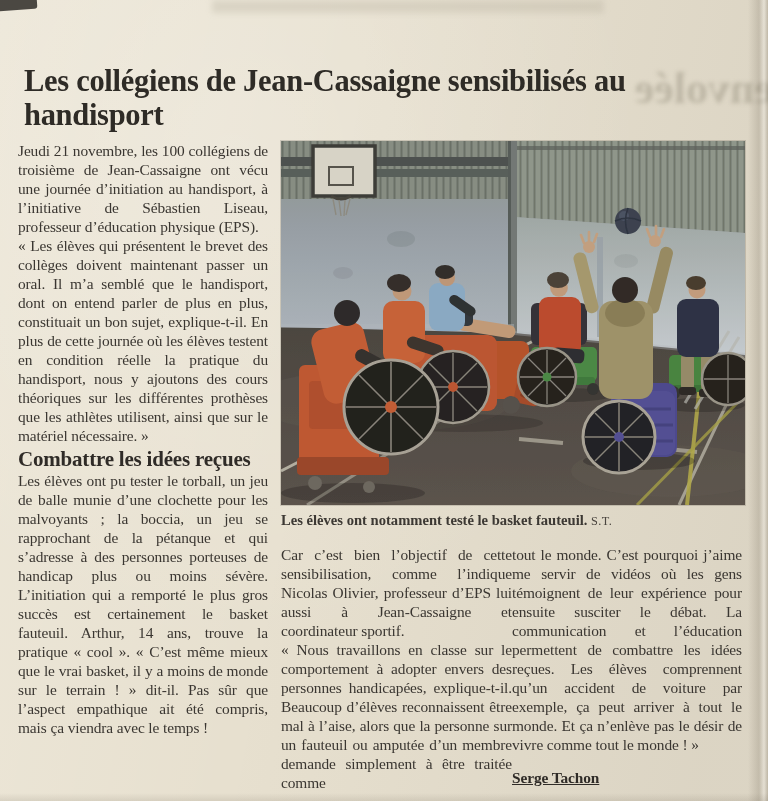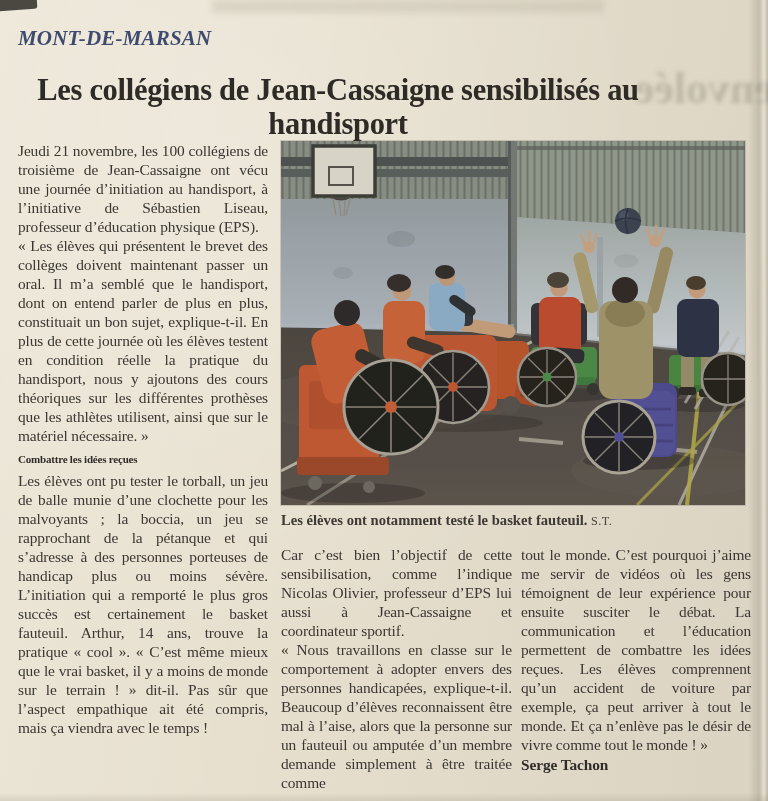--- a/index.html
+++ b/index.html
@@ -52,54 +52,53 @@
 
   .bodytext{
     font-size:15.4px;line-height:19px;color:#3a3631;
     text-align:justify;letter-spacing:-.1px;
   }
   .bodytext p{margin:0;}
   .col-left{
     position:absolute;left:18px;top:141px;width:250px;height:658px;overflow:hidden;
   }
   .subhead{
-    font-weight:bold;font-size:11px;color:#2f2b27;
+    font-weight:bold;font-size:21px;color:#2f2b27;
     margin:5px 0 2px 0;letter-spacing:-.2px;text-align:left;
   }
 
   .photo-block{position:absolute;left:281px;top:141px;width:464px;}
   .photo-frame{
     width:464px;height:364px;outline:1px solid rgba(60,55,45,.18);
     background:#9aa0a4;overflow:hidden;
   }
   .caption-row{
     margin-top:6px;font-size:14.6px;color:#3c3833;line-height:18px;
   }
   .caption-main{font-weight:bold;}
   .caption-credit{font-weight:normal;font-size:12.3px;letter-spacing:.4px;color:#4a453f;}
 
   .cols-bottom{
     position:absolute;left:281px;top:545px;width:470px;height:256px;
-    display:flex;gap:9px;overflow:hidden;
+    display:flex;overflow:hidden;
   }
   .col-mid{width:231px;overflow:hidden;}
   .col-right{width:230px;overflow:hidden;}
-  .byline{font-weight:bold;font-size:15.4px;color:#2f2b27;margin-top:1px;text-align:left;}
+  .byline{font-weight:bold;font-size:15.4px;color:#2f2b27;margin-top:14px;text-align:left;text-decoration:underline;}
 </style>
 </head>
 <body>
 
 <div class="page">
 
   <div class="corner-mark"></div>
   <div class="show-through-band"></div>
   <div class="ghost-text">envolée</div>
 
-  <div class="kicker">MONT-DE-MARSAN</div>
-  <h1 class="headline" style="margin:17px;text-align:center;">Les collégiens de Jean-Cassaigne sensibilisés au handisport</h1>
+  <h1 class="headline" style="margin:8px;">Les collégiens de Jean-Cassaigne sensibilisés au handisport</h1>
 
   <div class="col-left bodytext">
     <p>Jeudi 21 novembre, les 100 collégiens de troisième de Jean-Cassaigne ont vécu une journée d’initiation au handisport, à l’initiative de Sébastien Liseau, professeur d’éducation physique (EPS).</p>
     <p>«&nbsp;Les élèves qui présentent le brevet des collèges doivent maintenant passer un oral. Il m’a semblé que le handisport, dont on entend parler de plus en plus, constituait un bon sujet, explique-t-il. En plus de cette journée où les élèves testent en condition réelle la pratique du handisport, nous y ajoutons des cours théoriques sur les différentes prothèses que les athlètes utilisent, ainsi que sur le matériel nécessaire.&nbsp;»</p>
     <div class="subhead">Combattre les idées reçues</div>
     <p>Les élèves ont pu tester le torball, un jeu de balle munie d’une clochette pour les malvoyants&nbsp;; la boccia, un jeu se rapprochant de la pétanque et qui s’adresse à des personnes porteuses de handicap plus ou moins sévère. L’initiation qui a remporté le plus gros succès est certainement le basket fauteuil. Arthur, 14 ans, trouve la pratique «&nbsp;cool&nbsp;». «&nbsp;C’est même mieux que le vrai basket, il y a moins de monde sur le terrain&nbsp;!&nbsp;» dit-il. Pas sûr que l’aspect empathique ait été compris, mais ça viendra avec le temps&nbsp;!</p>
   </div>
 
   <div class="photo-block">
     <div class="photo-frame">

